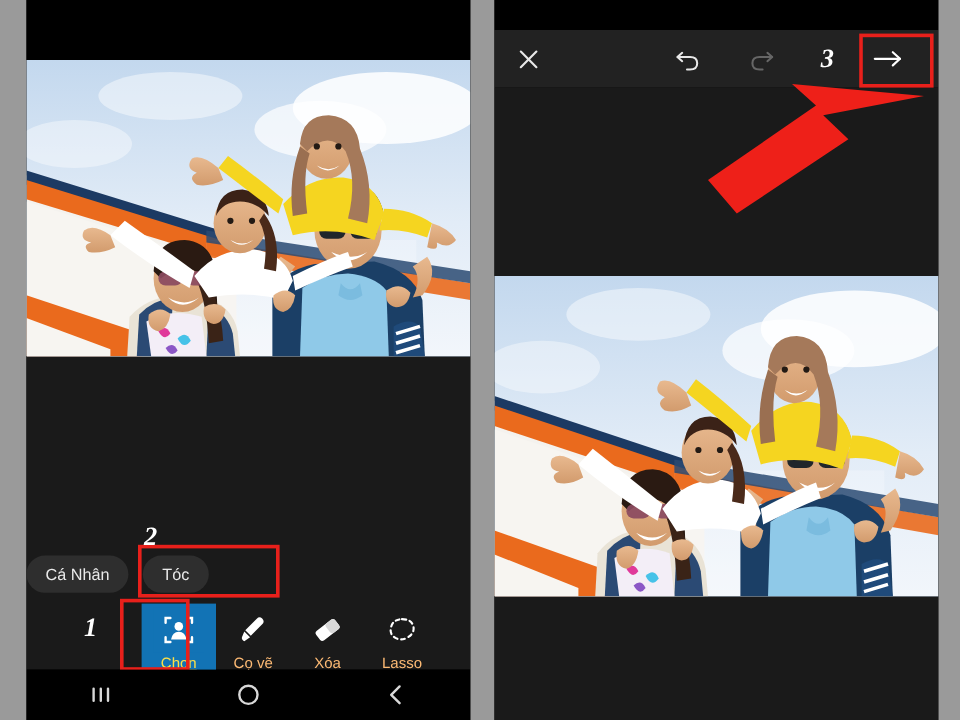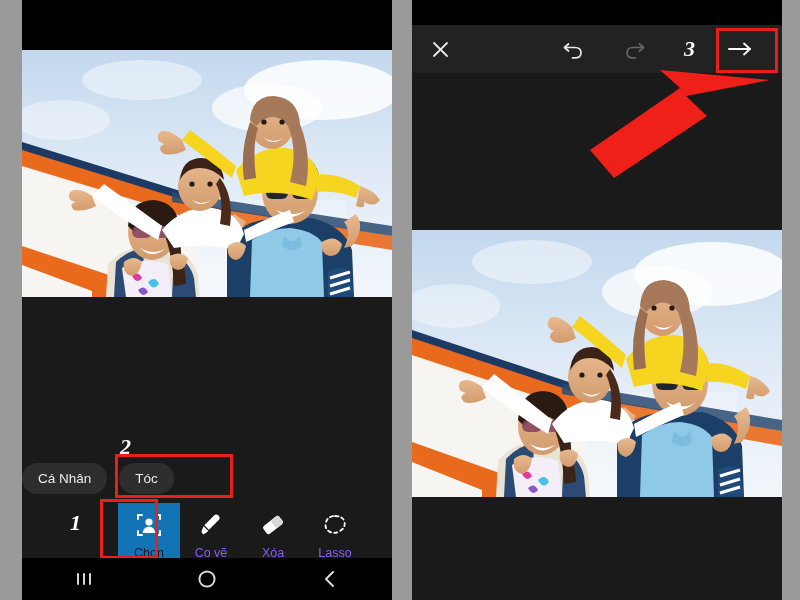--- a/index.html
+++ b/index.html
@@ -79,24 +79,24 @@
   .tool {
     width:62px;
     display:flex; flex-direction:column;
     align-items:center;
     padding-top:3px;
   }
   .tool .glyph {
     width:42px; height:38px;
     display:flex; align-items:center; justify-content:center;
   }
-  .tool .lbl { font-size:12.5px; color:#8b5cf6; margin-top:2px; }
+  .tool .lbl { font-size:12.5px; color:#fdba74; margin-top:2px; }
   .tool.active .glyph { background:#1273b5; }
   .tool.active { background:#1273b5; }
-  .tool.active .lbl { color:#0f172a;text-decoration:underline; }
+  .tool.active .lbl { color:#fde047;text-decoration:underline; }
 
   
   .navbar {
     position:absolute; left:0; right:0; bottom:0;
     height:42px; background:#000;
     display:flex; align-items:center; justify-content:space-around;
   }
   .navbtn { color:#d8d8d8; display:flex; align-items:center; justify-content:center; width:70px; height:42px; }
 
   

